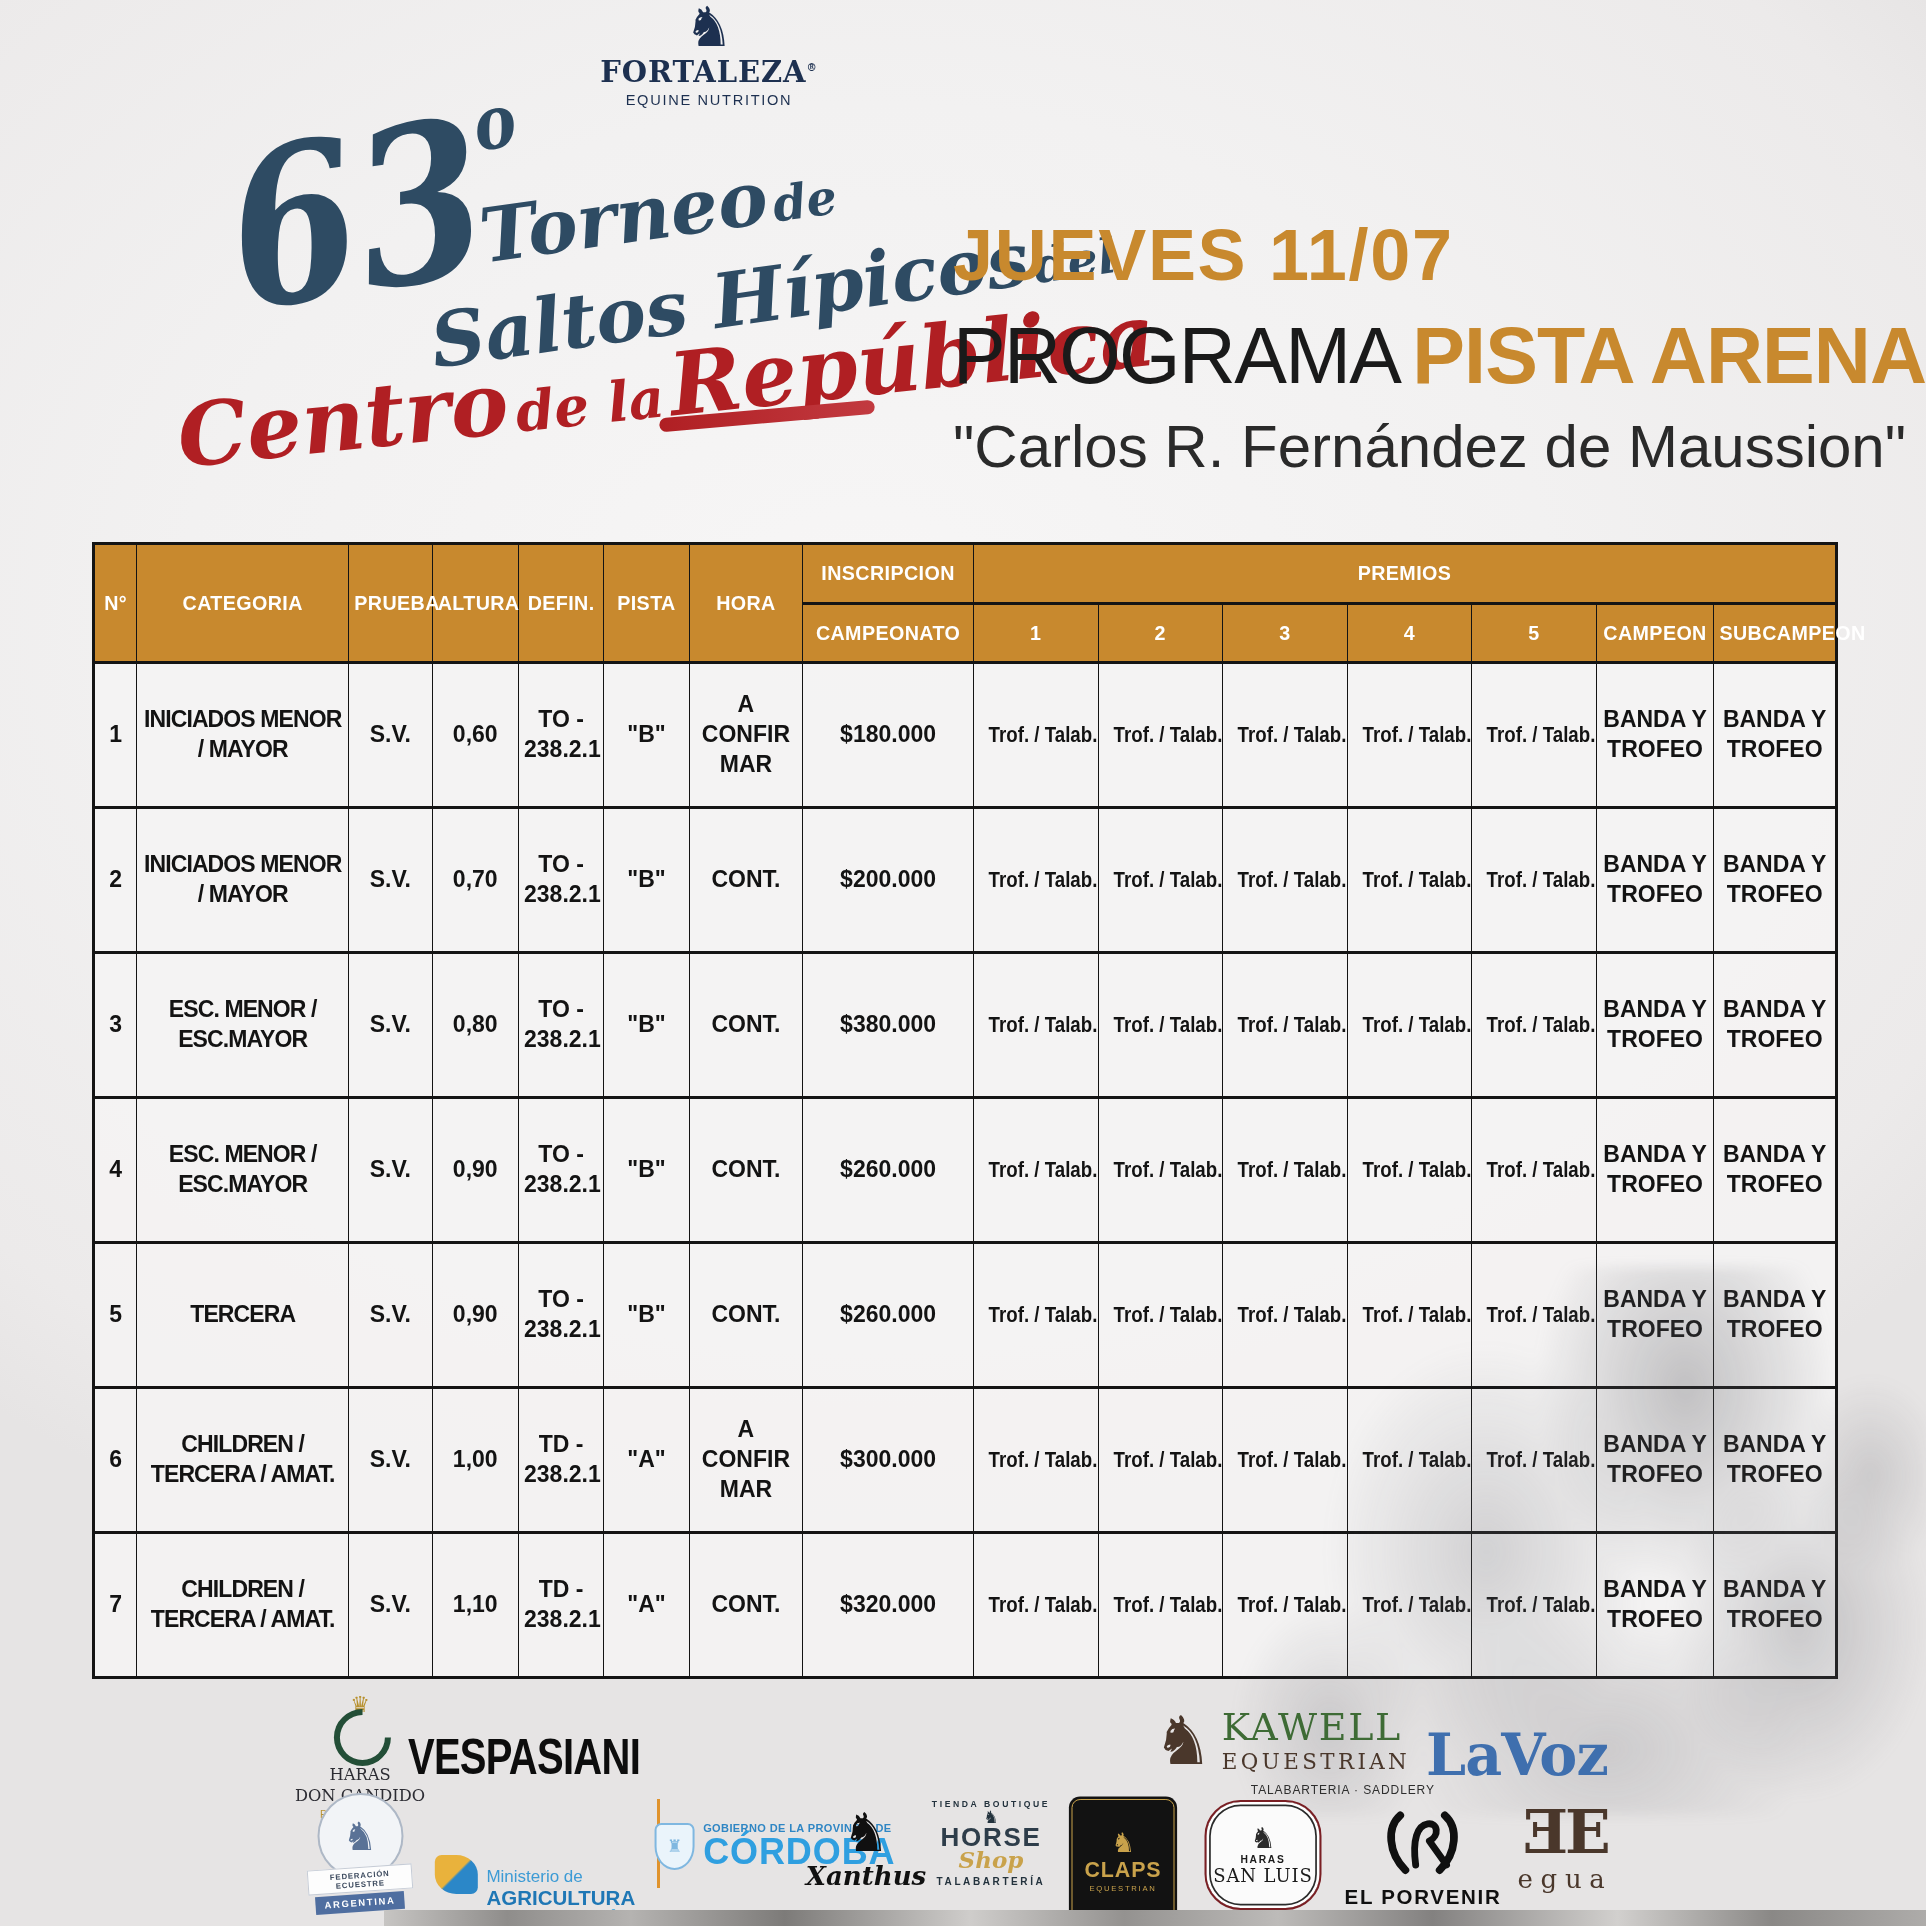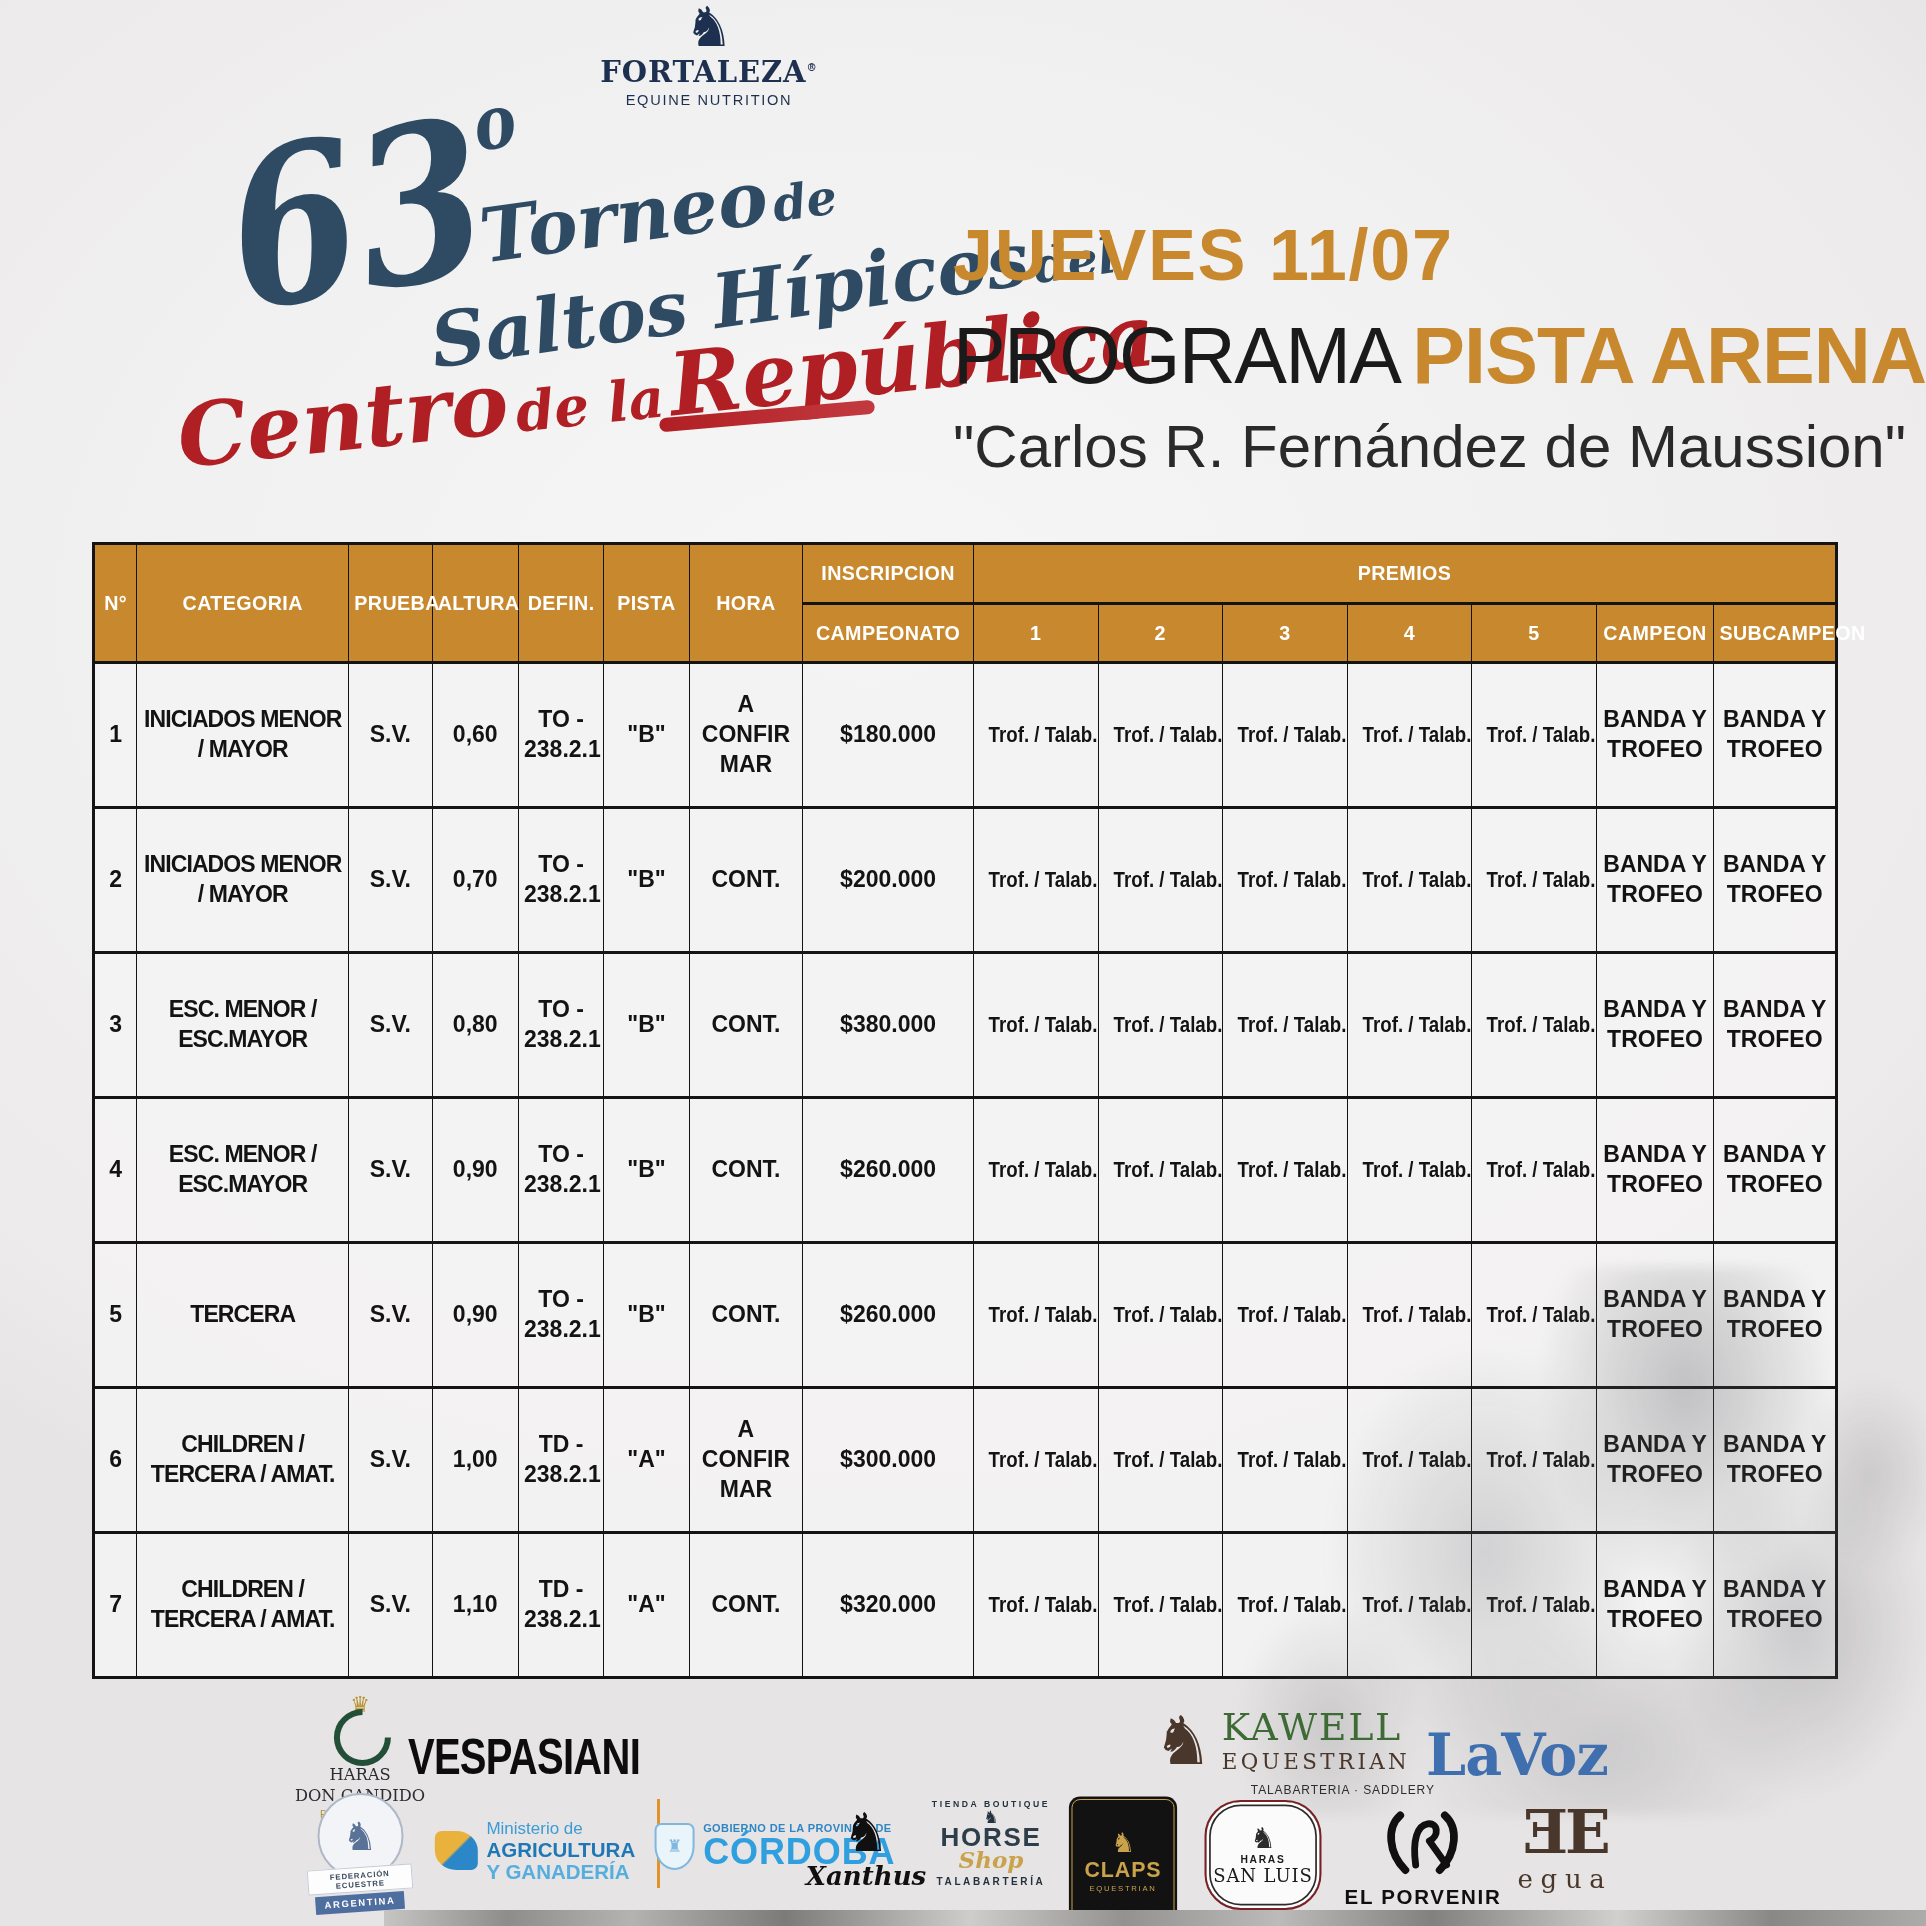--- a/index.html
+++ b/index.html
@@ -109,21 +109,21 @@
     background:#f2f4f7; border:2.6px solid #aeb8c6; display:flex; align-items:center; justify-content:center; }
   .fed-badge .knight { font-size:39px; color:#5a7296; }
   .fed-r1 { width:103px; margin:-12px auto 0; background:#fdfdfd; color:#3c4a5e; font-size:7.7px; font-weight:bold;
     letter-spacing:0.9px; padding:2.6px 0; border:0.9px solid #c6ccd6; transform:rotate(-4deg); }
   .fed-r2 { width:89px; margin:1.7px auto 0; background:#4f6ea0; color:#fff; font-size:9.4px; font-weight:bold;
     letter-spacing:1.7px; padding:3.4px 0; transform:rotate(-4deg); }
   
   .min { display:flex; align-items:center; gap:8.6px; text-align:left; }
   .min-icon { width:43px; height:39px; border-radius:6.8px 50% 6.8px 50%;
     background:linear-gradient(135deg, #e9b23c 48%, #2b87c8 52%); }
-  .min-l1 { font-size:17px; color:#3d9bd5; }
+  .min-l1 { font-size:17px; color:#3d9bd5;margin-top:48px; }
   .min-l2 { font-size:20.5px; font-weight:bold; color:#1f77b5; line-height:1.05; }
   .min-l3 { font-size:20.5px; font-weight:bold; color:#55aede; line-height:1.05; }
   .gov-divider { position:absolute; width:2.6px; height:89px; background:#e0932d; top:1799px; }
   
   .cba { display:flex; align-items:center; gap:8.6px; text-align:left; }
   .cba-crest { width:36px; height:43px; border:2.6px solid #7fb7e0; border-radius:6.8px 6.8px 50% 50%; background:#eaf4fb;
     display:flex; align-items:center; justify-content:center; font-size:17px; color:#7fb7e0; }
   .cba-l1 { font-size:11px; font-weight:bold; color:#2f86c4; letter-spacing:0.4px; }
   .cba-l2 { font-size:36px; font-weight:bold; color:var(--cordoba_blue); letter-spacing:0.9px; line-height:1; }
   

